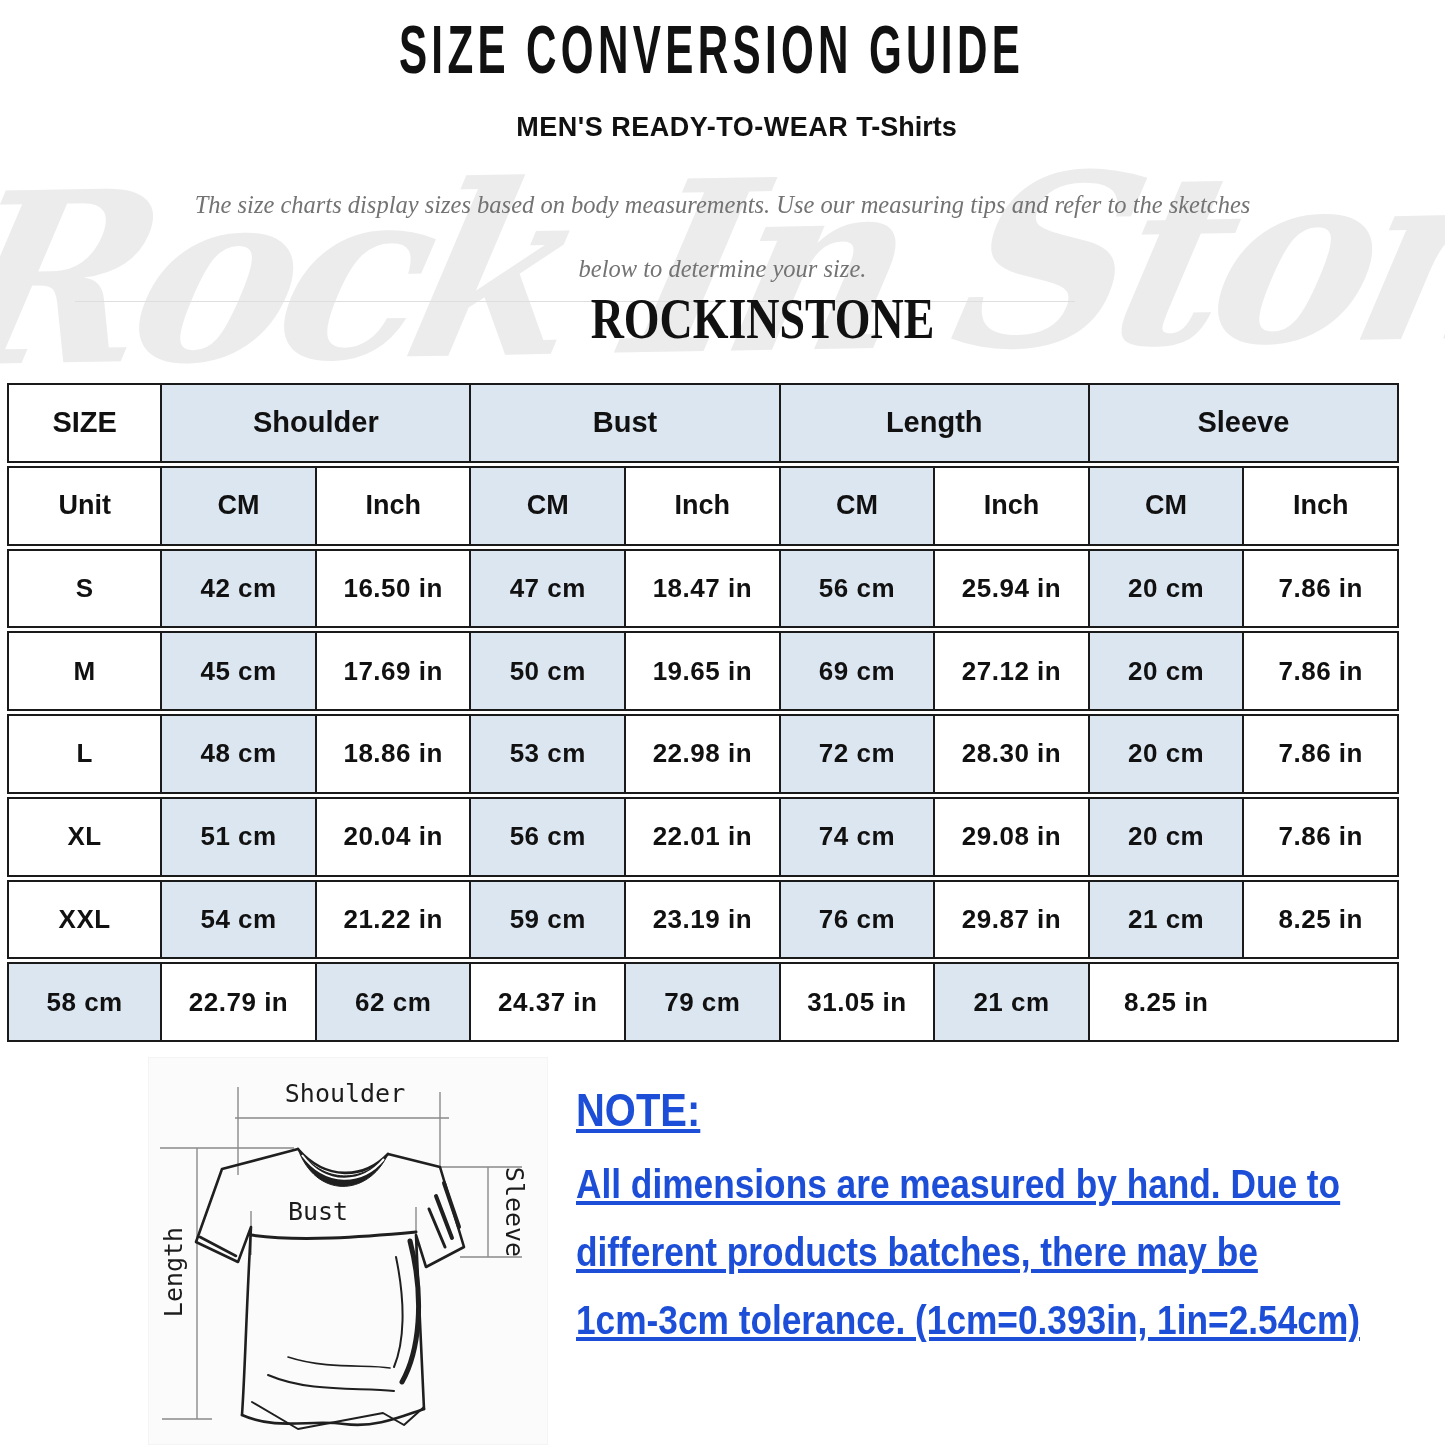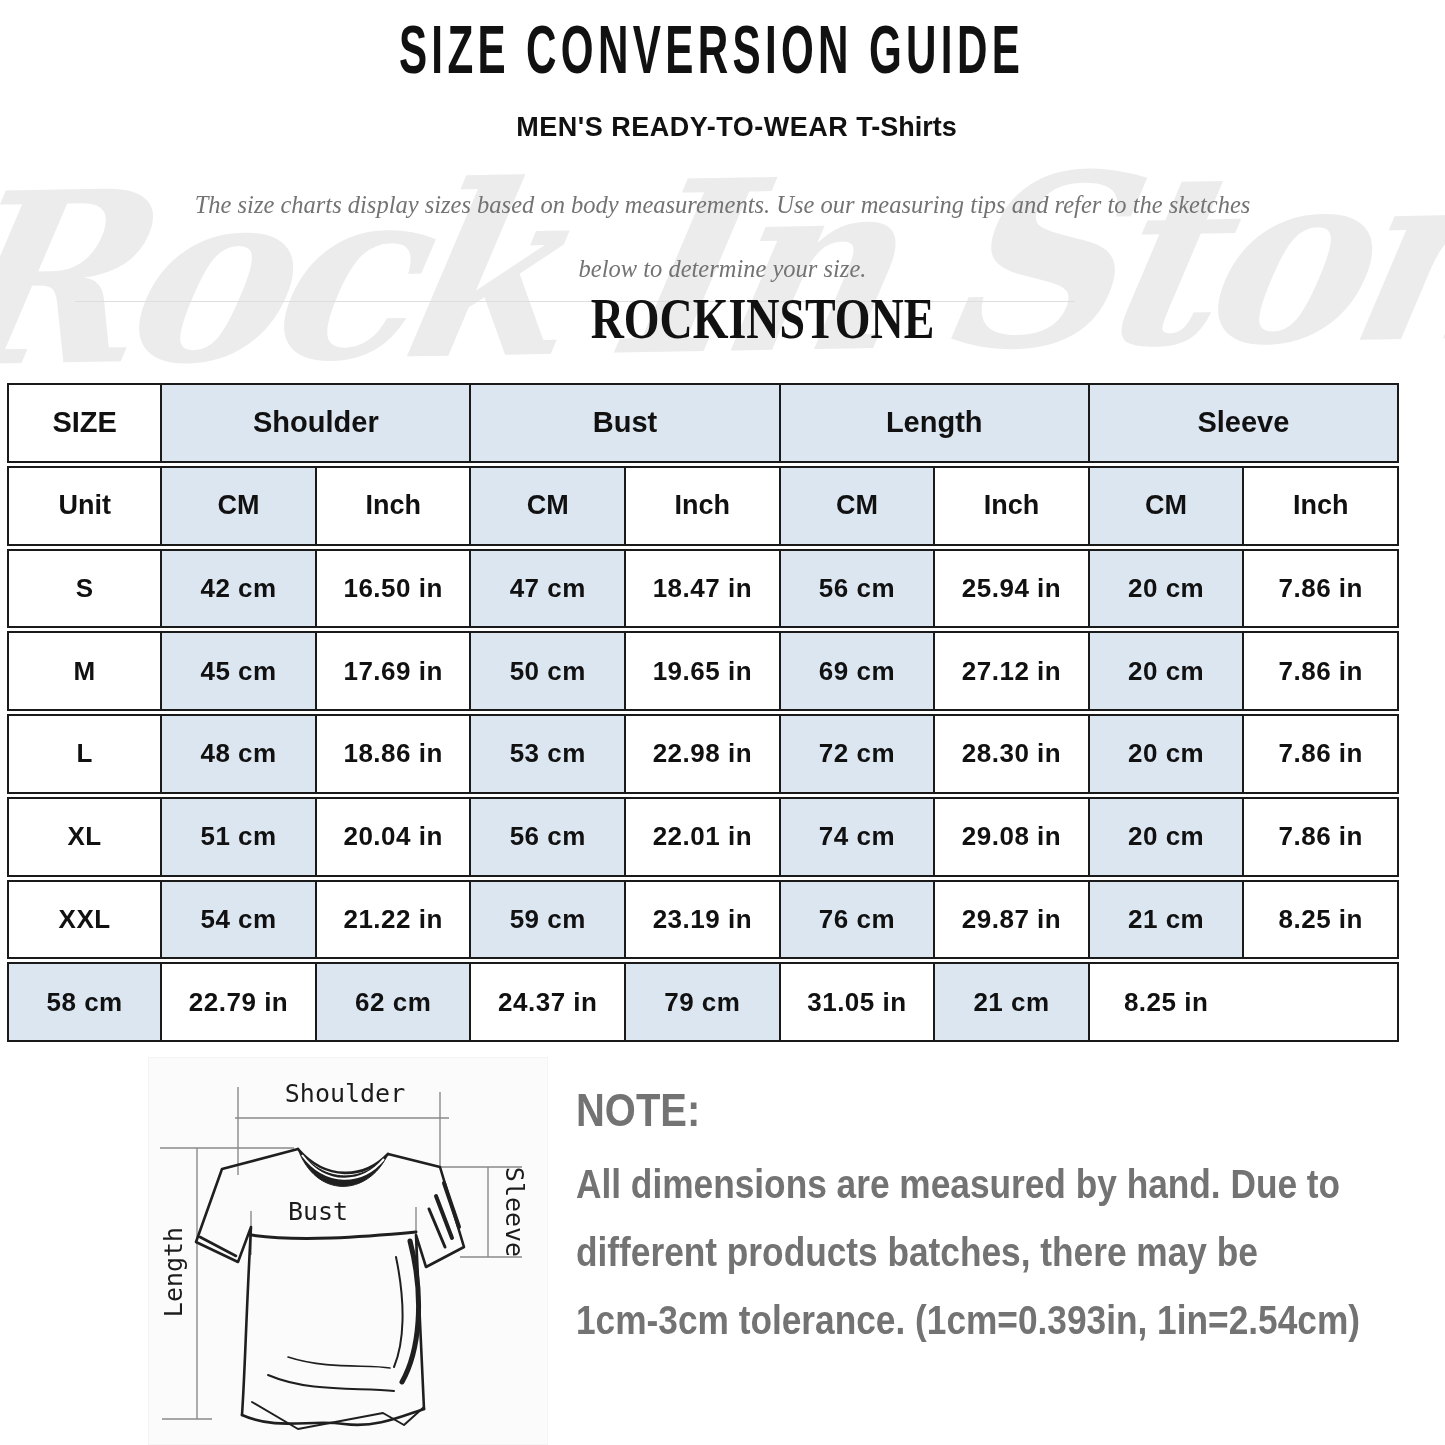--- a/index.html
+++ b/index.html
@@ -124,21 +124,22 @@
     font-size: 25px;
     fill: #1c1c1c;
   }
 
   
   .note {
     position: absolute;
     left: 576px; top: 1082px;
     width: 860px;
     z-index: 2;
-    color: #737373;
+    color: #1d4ed8;
+    text-decoration: underline;
   }
   .note-heading {
     font-size: 47px;
     font-weight: bold;
     transform: scaleX(0.85);
     transform-origin: left top;
     white-space: nowrap;
   }
   .note-line {
     margin-top: 27px;

